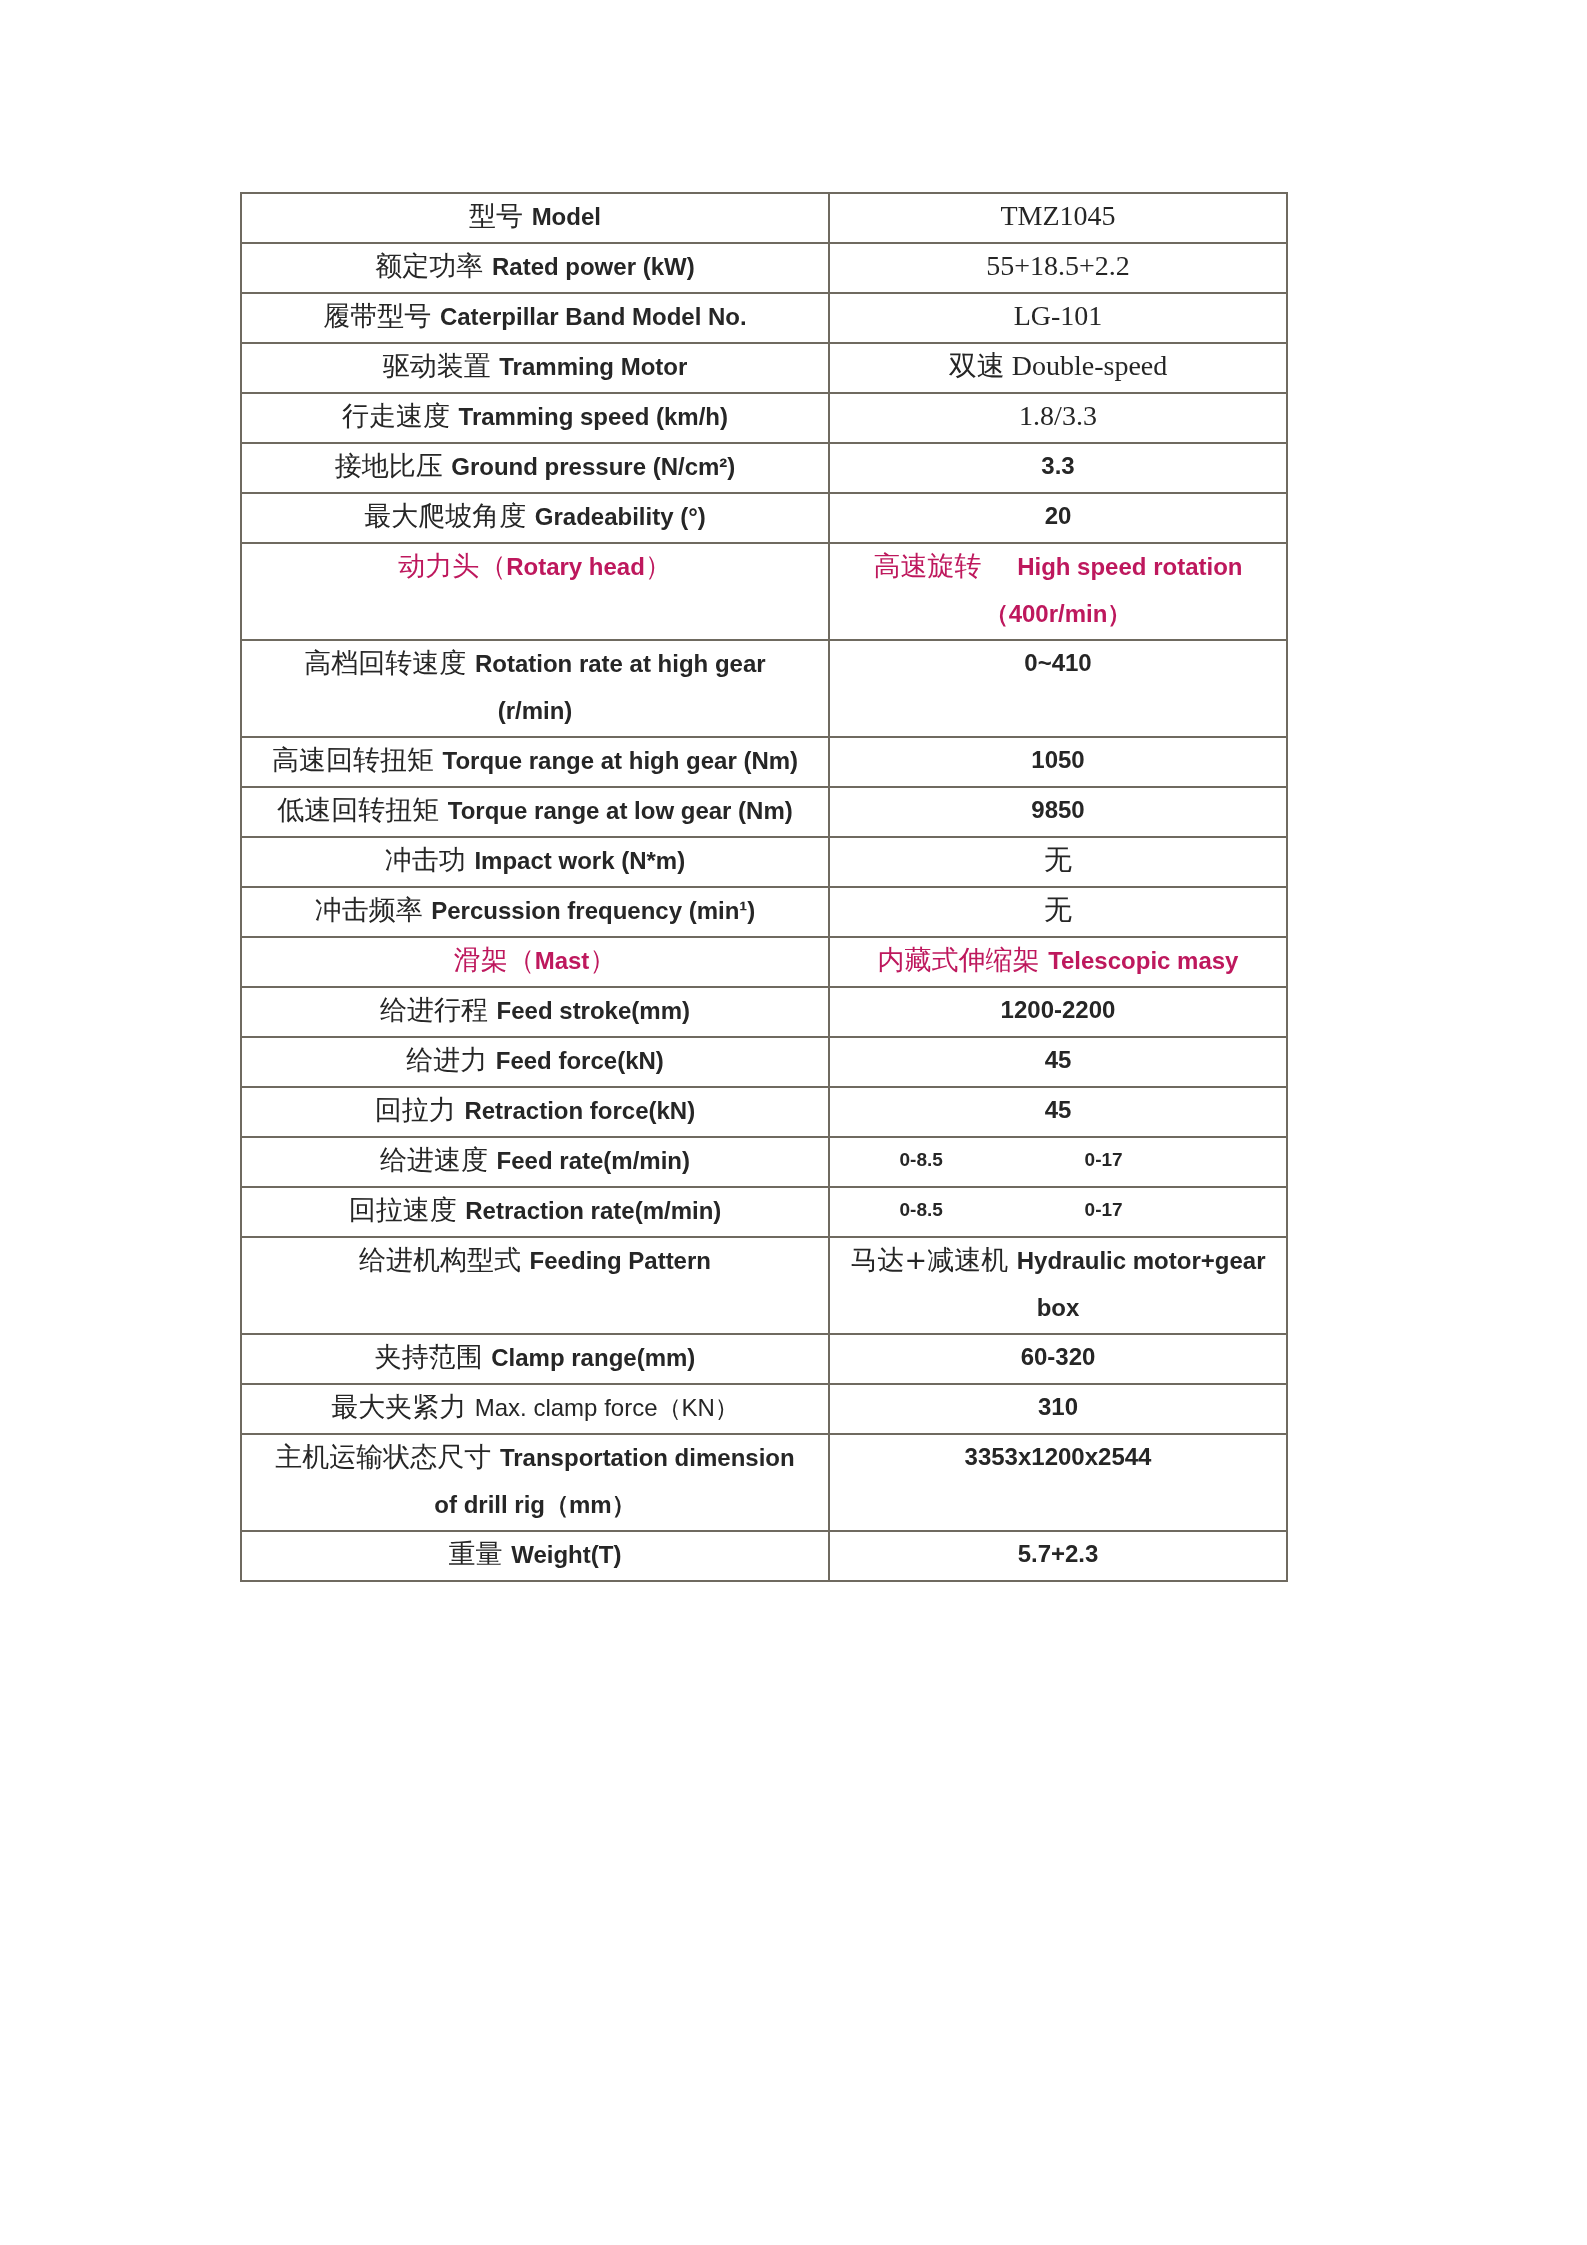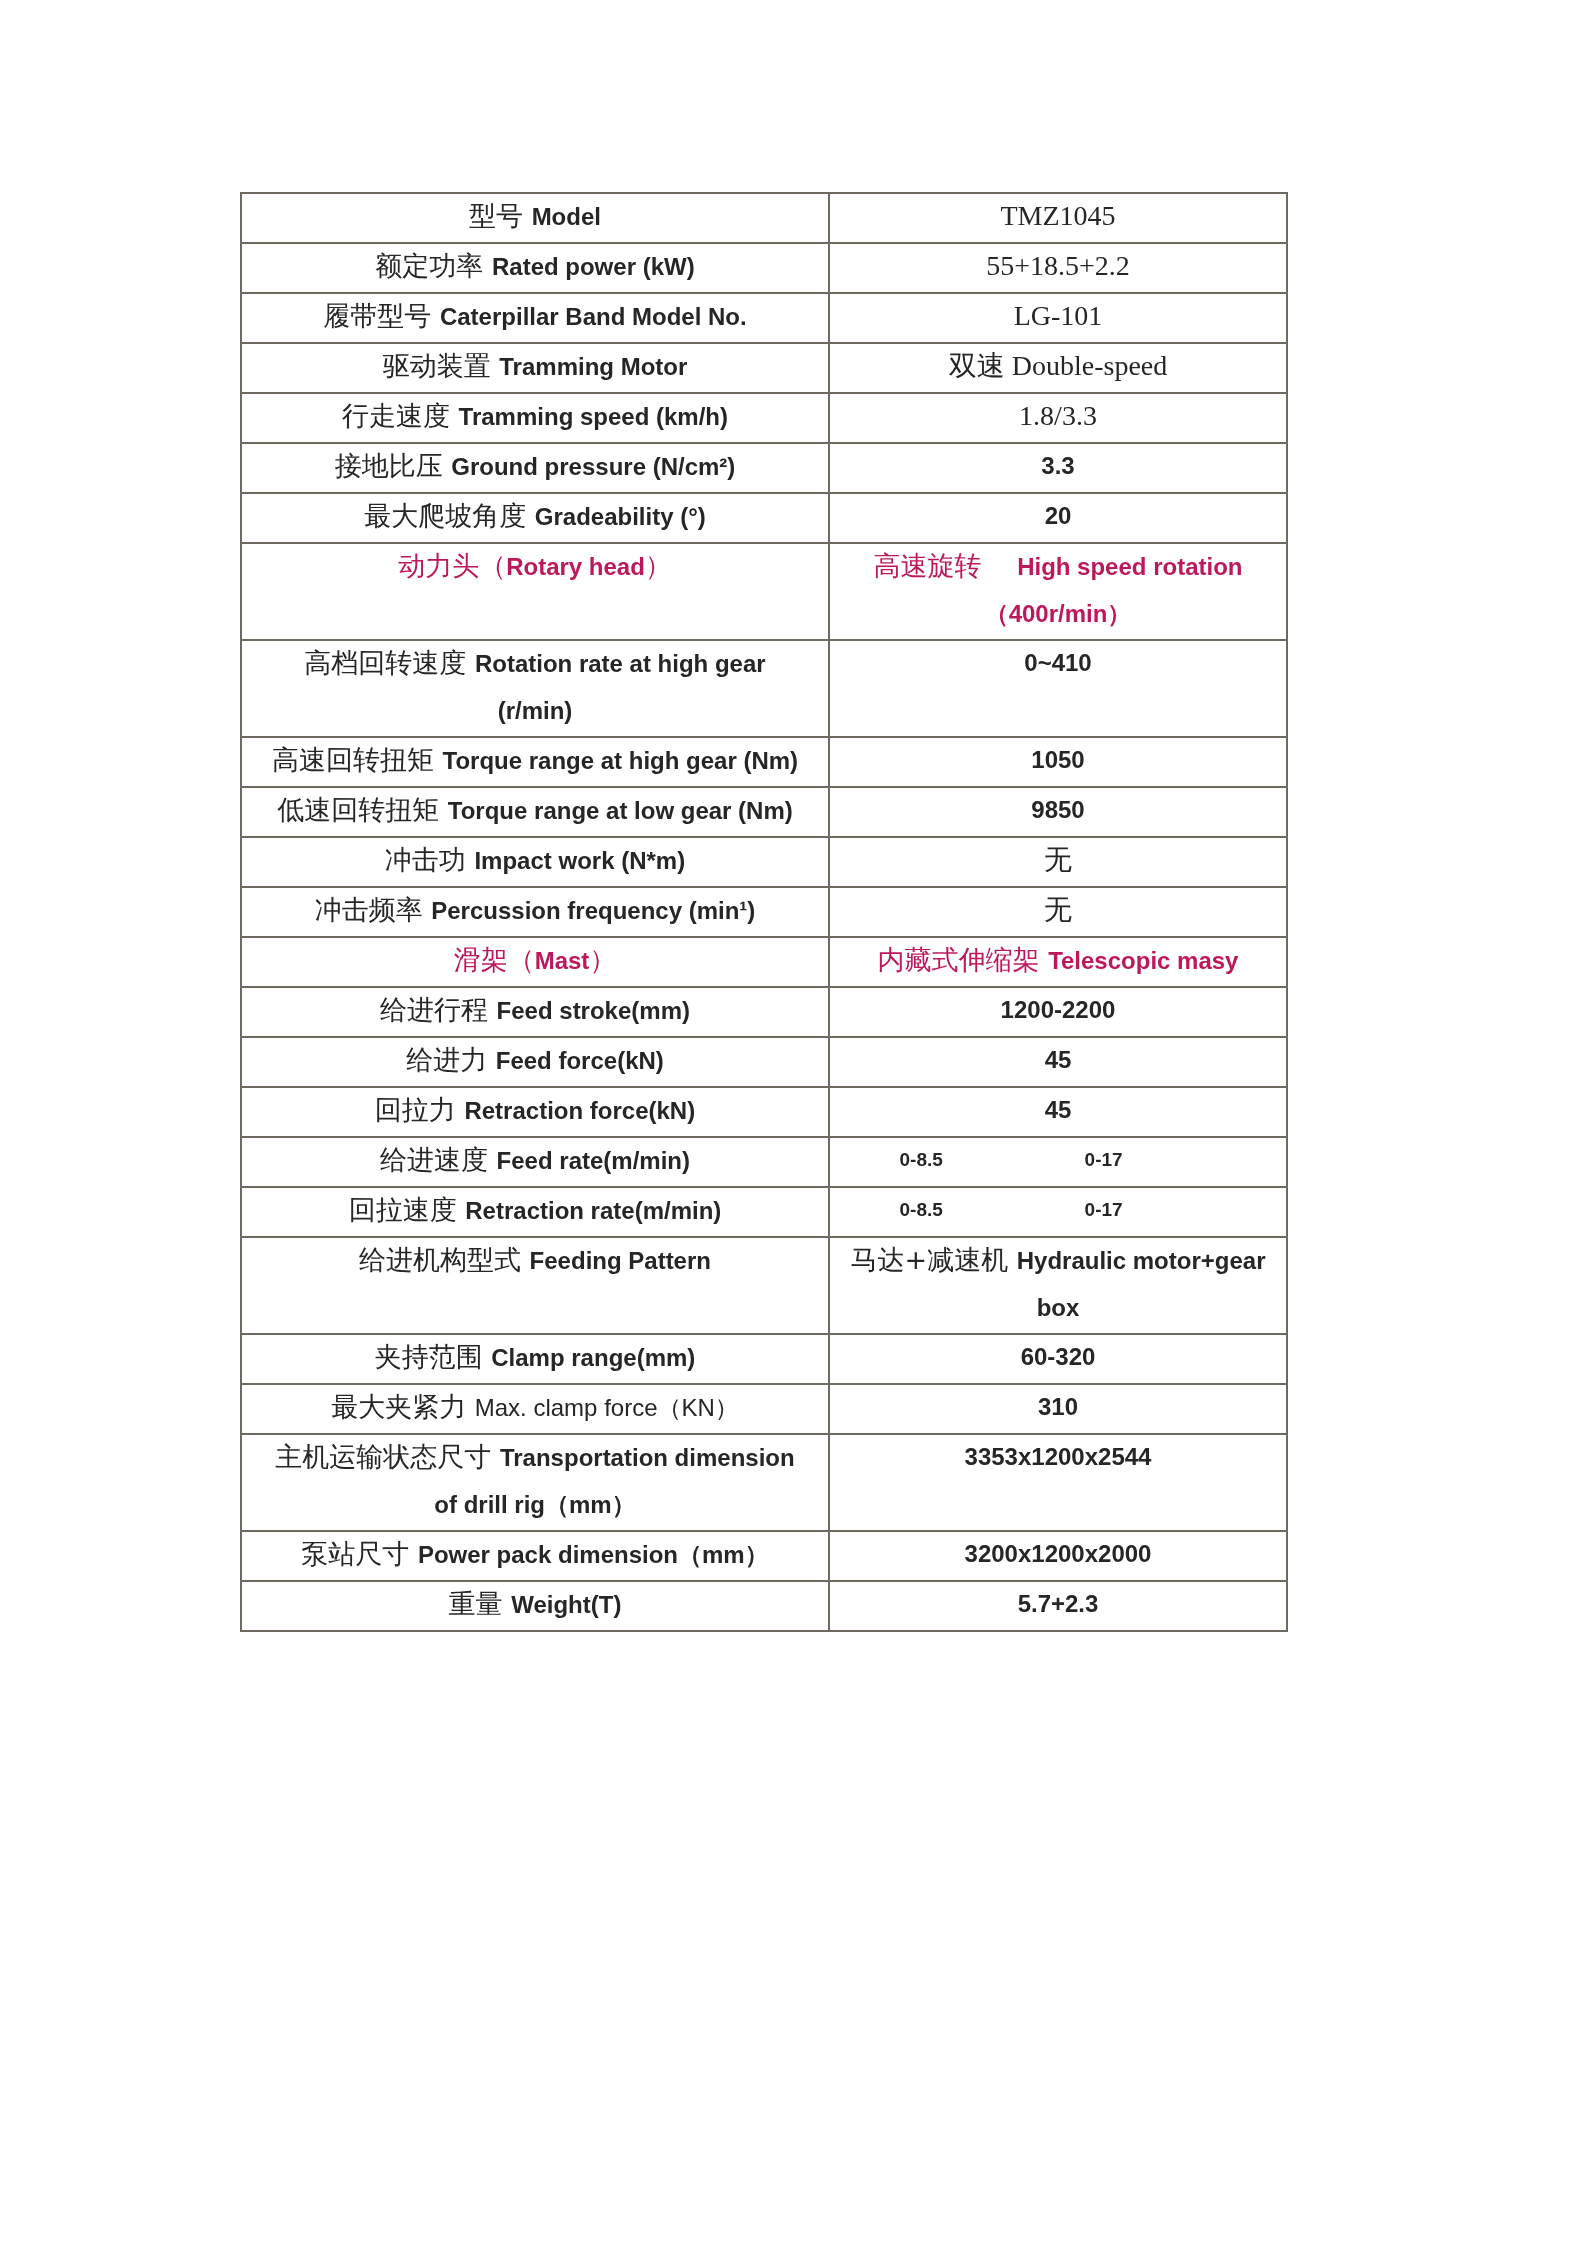--- a/index.html
+++ b/index.html
@@ -240,28 +240,20 @@
           <td class="cell label-cell">
             <div class="line"><span class="seg-cjk">主机运输状态尺寸 </span><span class="seg-bold">Transportation dimension</span></div>
             <div class="line"><span class="seg-bold">of drill rig（mm）</span></div>
           </td>
           <td class="cell value-cell">
             <div class="line v-bold">3353x1200x2544</div>
           </td>
         </tr>
         <tr class="row">
           <td class="cell label-cell">
-            <div class="line"><span class="seg-cjk">泵站尺寸 </span><span class="seg-bold">Power pack dimension（mm）</span></div>
-          </td>
-          <td class="cell value-cell">
-            <div class="line v-bold">3200x1200x2000</div>
-          </td>
-        </tr>
-        <tr class="row">
-          <td class="cell label-cell">
             <div class="line"><span class="seg-cjk">重量 </span><span class="seg-bold">Weight(T)</span></div>
           </td>
           <td class="cell value-cell">
             <div class="line v-bold">5.7+2.3</div>
           </td>
         </tr>
       </tbody>
   </table>
 </div>
 

